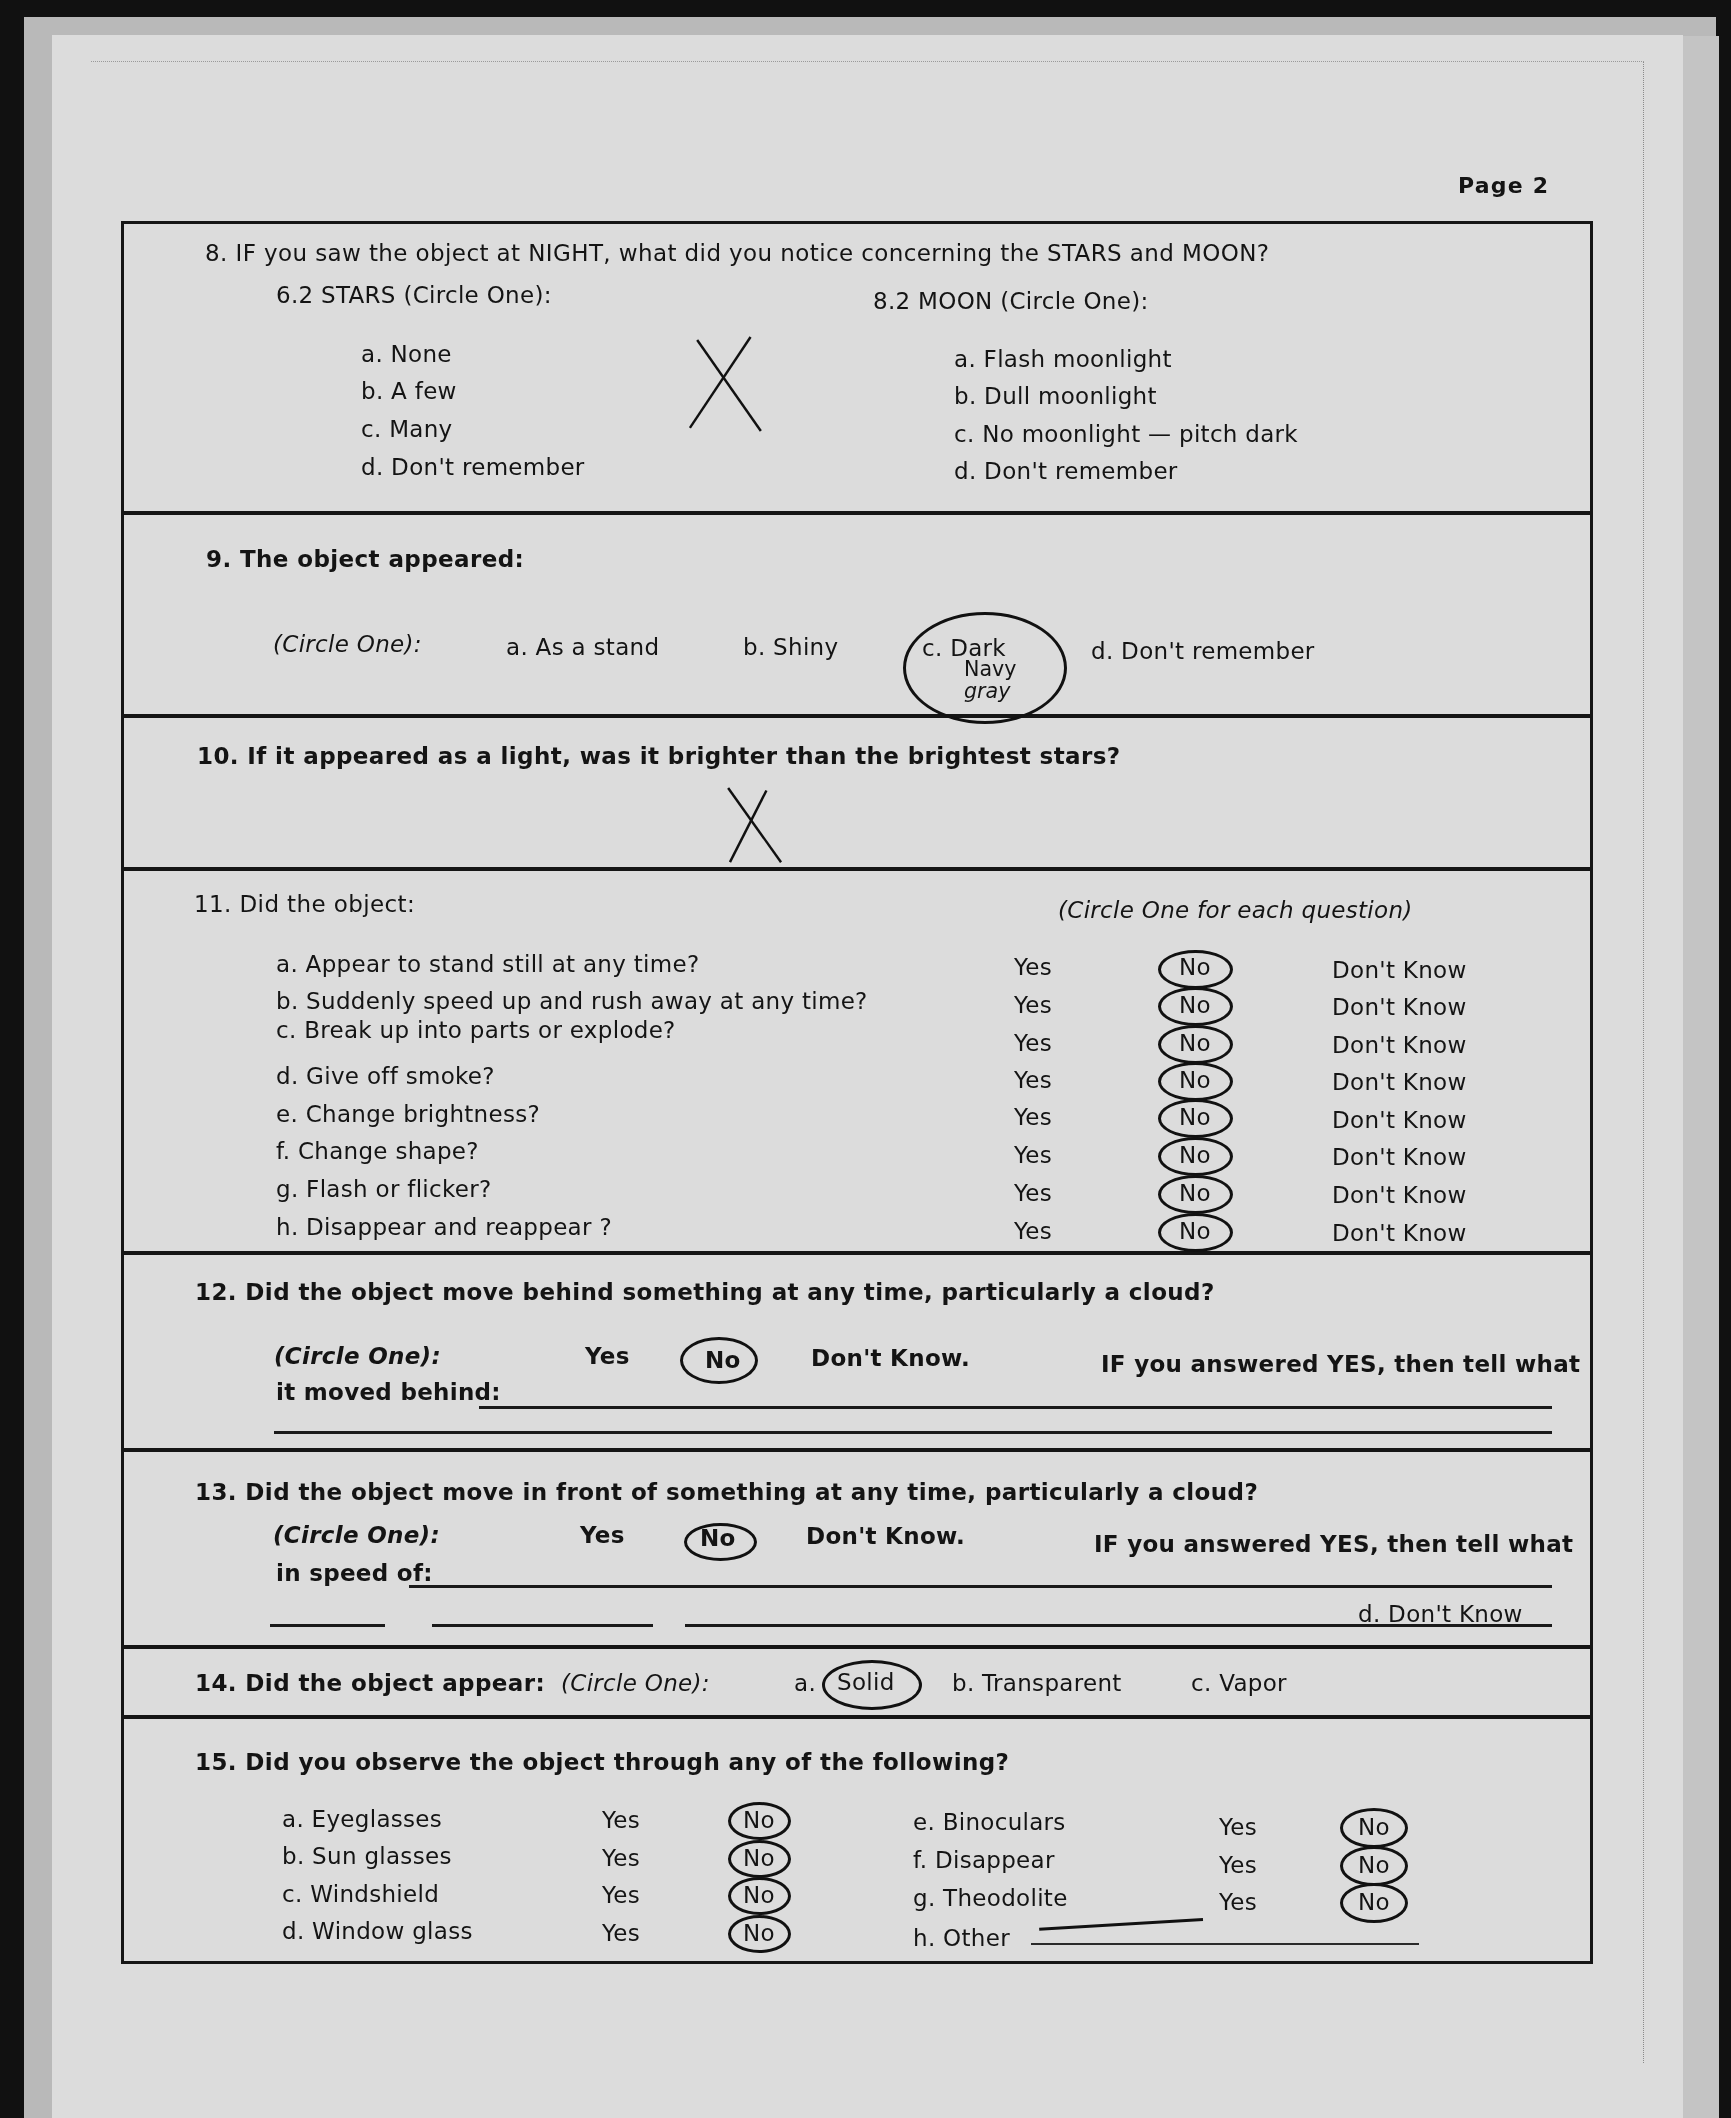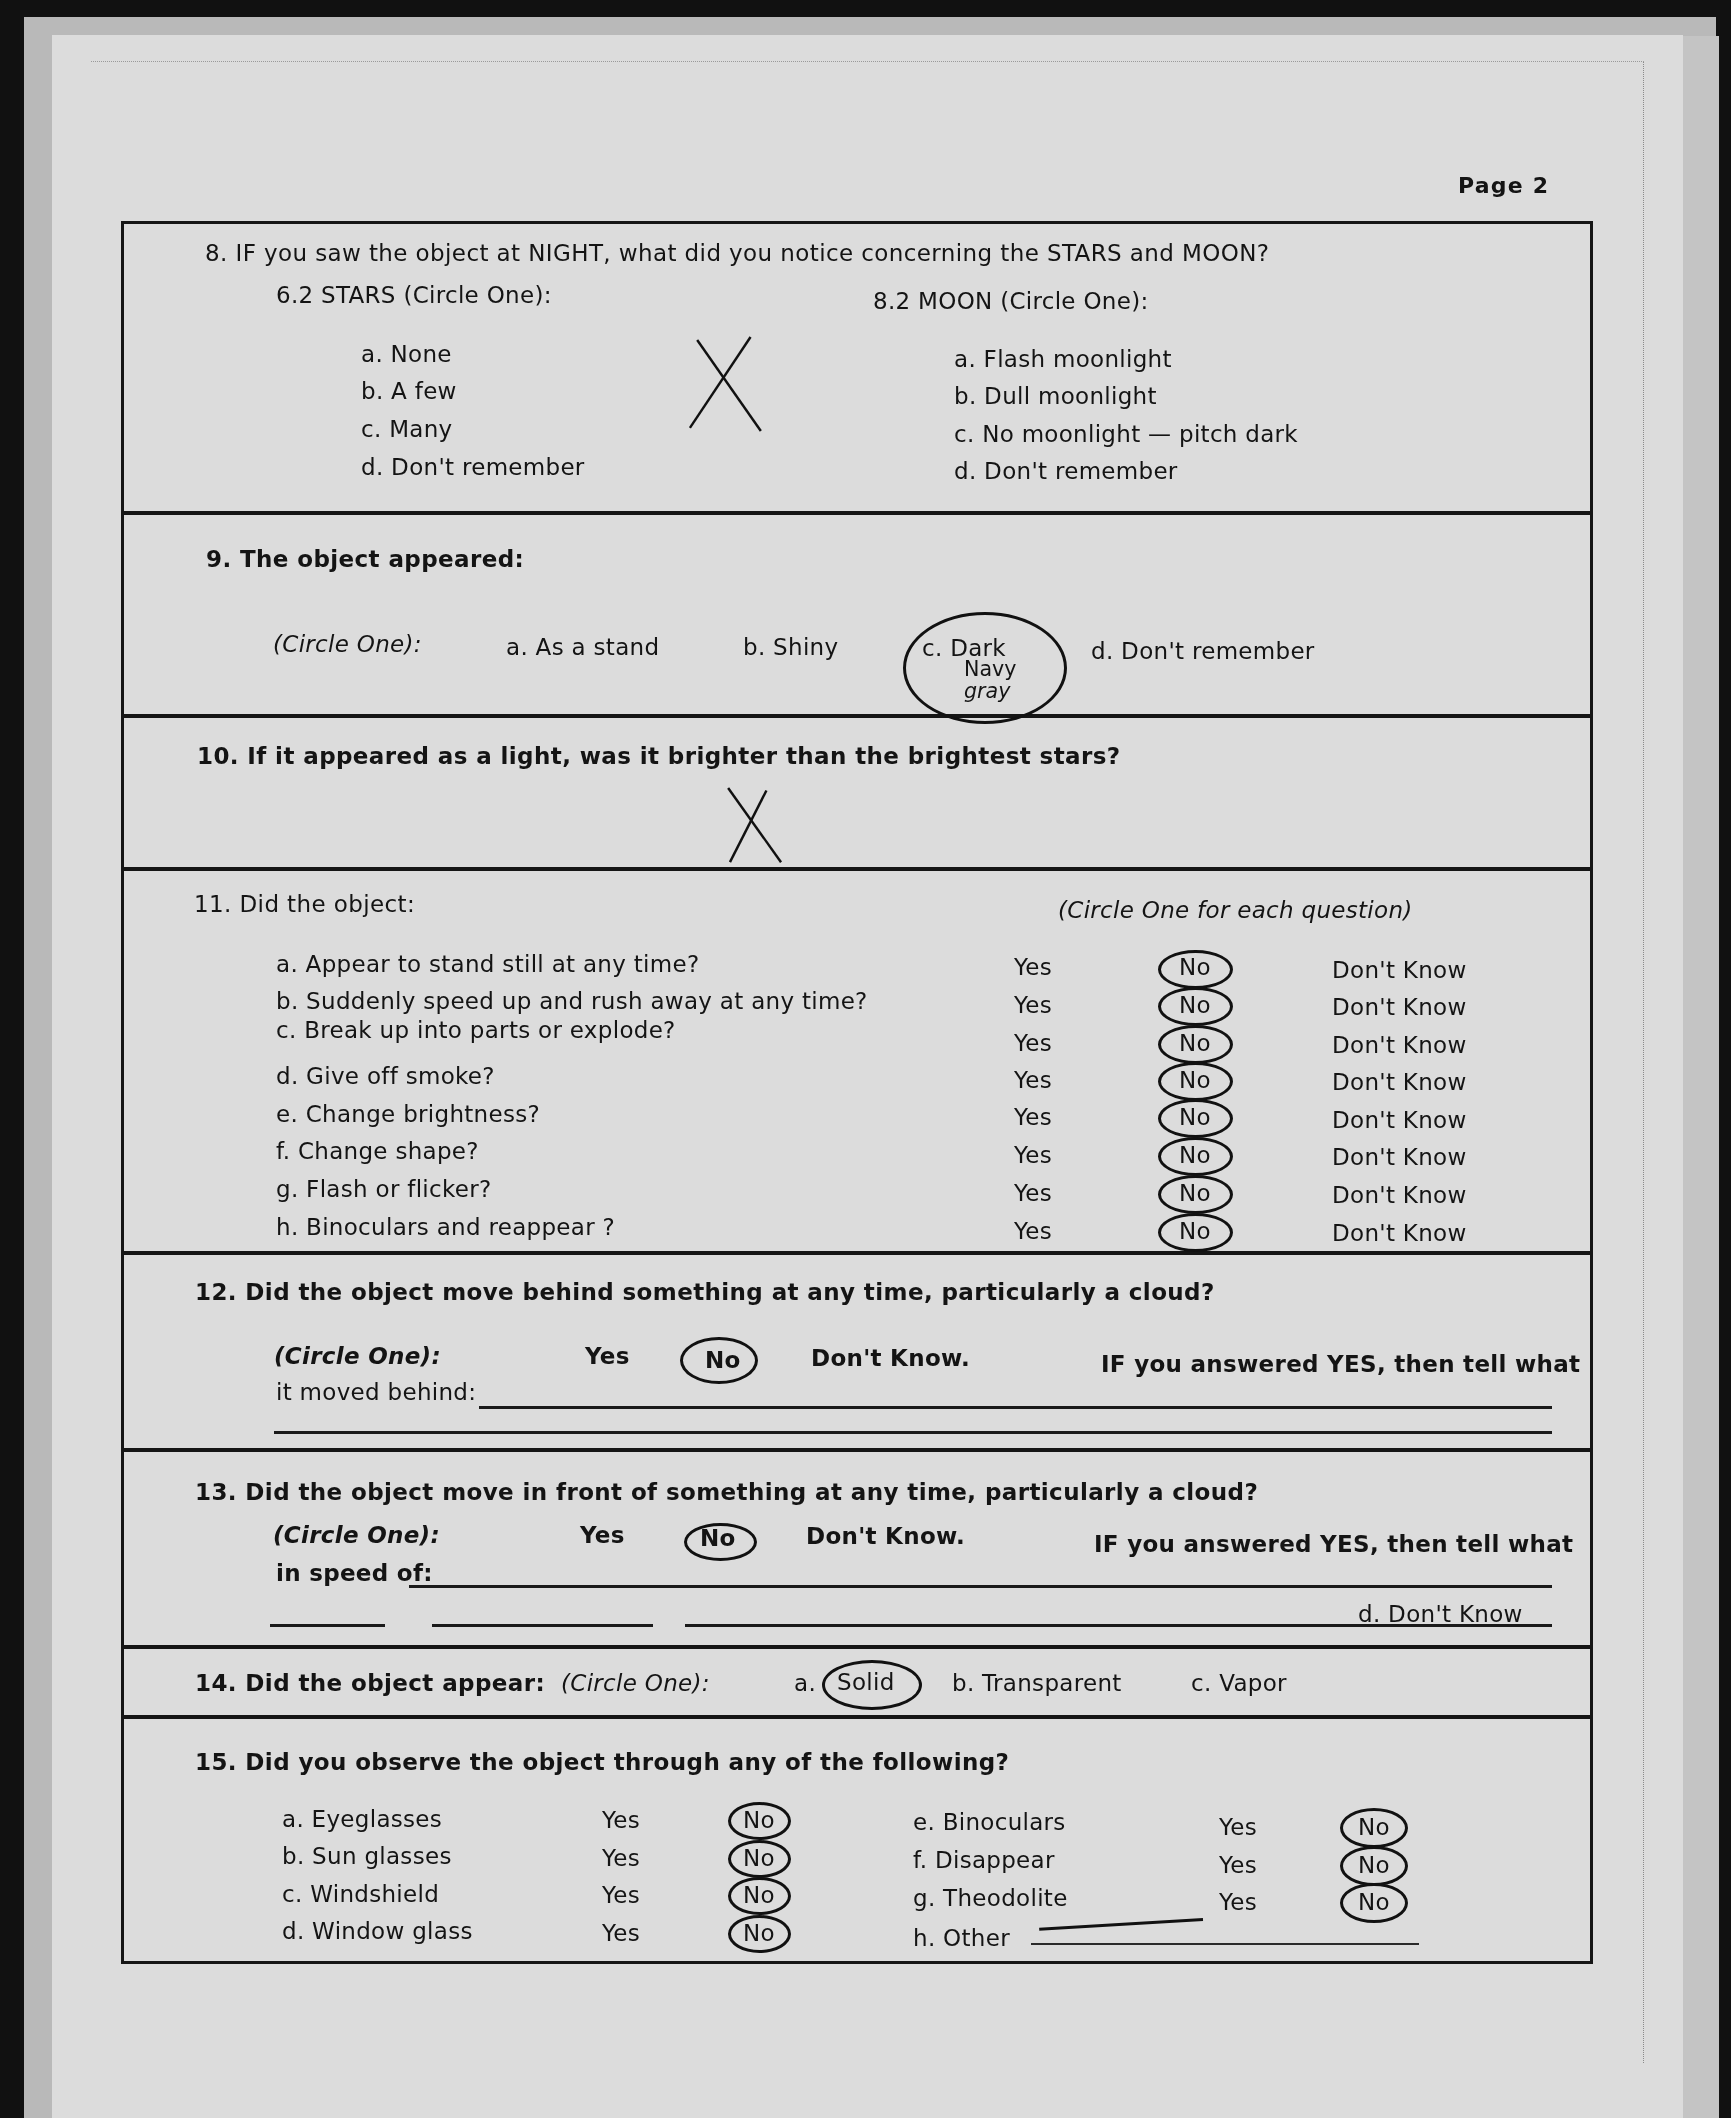--- a/index.html
+++ b/index.html
@@ -151,38 +151,38 @@
         <div class="abs txt" style="left:1332px;top:1144px">Don't Know</div>
       </div>
       <div>
         <div class="abs txt" style="left:276px;top:1176px">g.  Flash or flicker?</div>
         <div class="abs txt" style="left:1014px;top:1180px">Yes</div>
         <div class="abs txt" style="left:1179px;top:1180px">No</div>
         <div class="circle" style="left:1158px;top:1175px;width:75px;height:39px"></div>
         <div class="abs txt" style="left:1332px;top:1182px">Don't Know</div>
       </div>
       <div>
-        <div class="abs txt" style="left:276px;top:1214px">h.  Binoculars and reappear ?</div>
+        <div class="abs txt" style="left:276px;top:1214px">h.  Disappear and reappear ?</div>
         <div class="abs txt" style="left:1014px;top:1218px">Yes</div>
         <div class="abs txt" style="left:1179px;top:1218px">No</div>
         <div class="circle" style="left:1158px;top:1213px;width:75px;height:39px"></div>
         <div class="abs txt" style="left:1332px;top:1220px">Don't Know</div>
       </div>
     </div>
 </section>
 
 <section>
   <div class="abs q" style="left:195px;top:1279px">12.  Did the object move behind something at any time, particularly a cloud?</div>
   <div class="abs txt ital" style="left:274px;top:1343px;font-weight:bold">(Circle One):</div>
   <div class="abs txt" style="left:585px;top:1343px;font-weight:bold">Yes</div>
   <div class="abs txt" style="left:705px;top:1347px;font-weight:bold">No</div>
   <div class="circle" style="left:680px;top:1337px;width:78px;height:47px"></div>
   <div class="abs txt" style="left:811px;top:1345px;font-weight:bold">Don't Know.</div>
   <div class="abs txt" style="left:1101px;top:1351px;font-weight:bold">IF you answered YES, then tell what</div>
-  <div class="abs txt" style="left:276px;top:1379px;font-weight:normal">it moved behind:</div>
+  <div class="abs txt" style="left:276px;top:1379px;font-weight:bold">it moved behind:</div>
   <div class="underline-line" style="left:479px;top:1406px;width:1073px"></div>
   <div class="underline-line" style="left:274px;top:1431px;width:1278px"></div>
 </section>
 
 <section>
   <div class="abs q" style="left:195px;top:1479px">13.  Did the object move in front of something at any time, particularly a cloud?</div>
   <div class="abs txt ital" style="left:273px;top:1522px;font-weight:bold">(Circle One):</div>
   <div class="abs txt" style="left:580px;top:1522px;font-weight:bold">Yes</div>
   <div class="abs txt" style="left:700px;top:1525px;font-weight:bold">No</div>
   <div class="circle" style="left:684px;top:1523px;width:73px;height:38px"></div>

